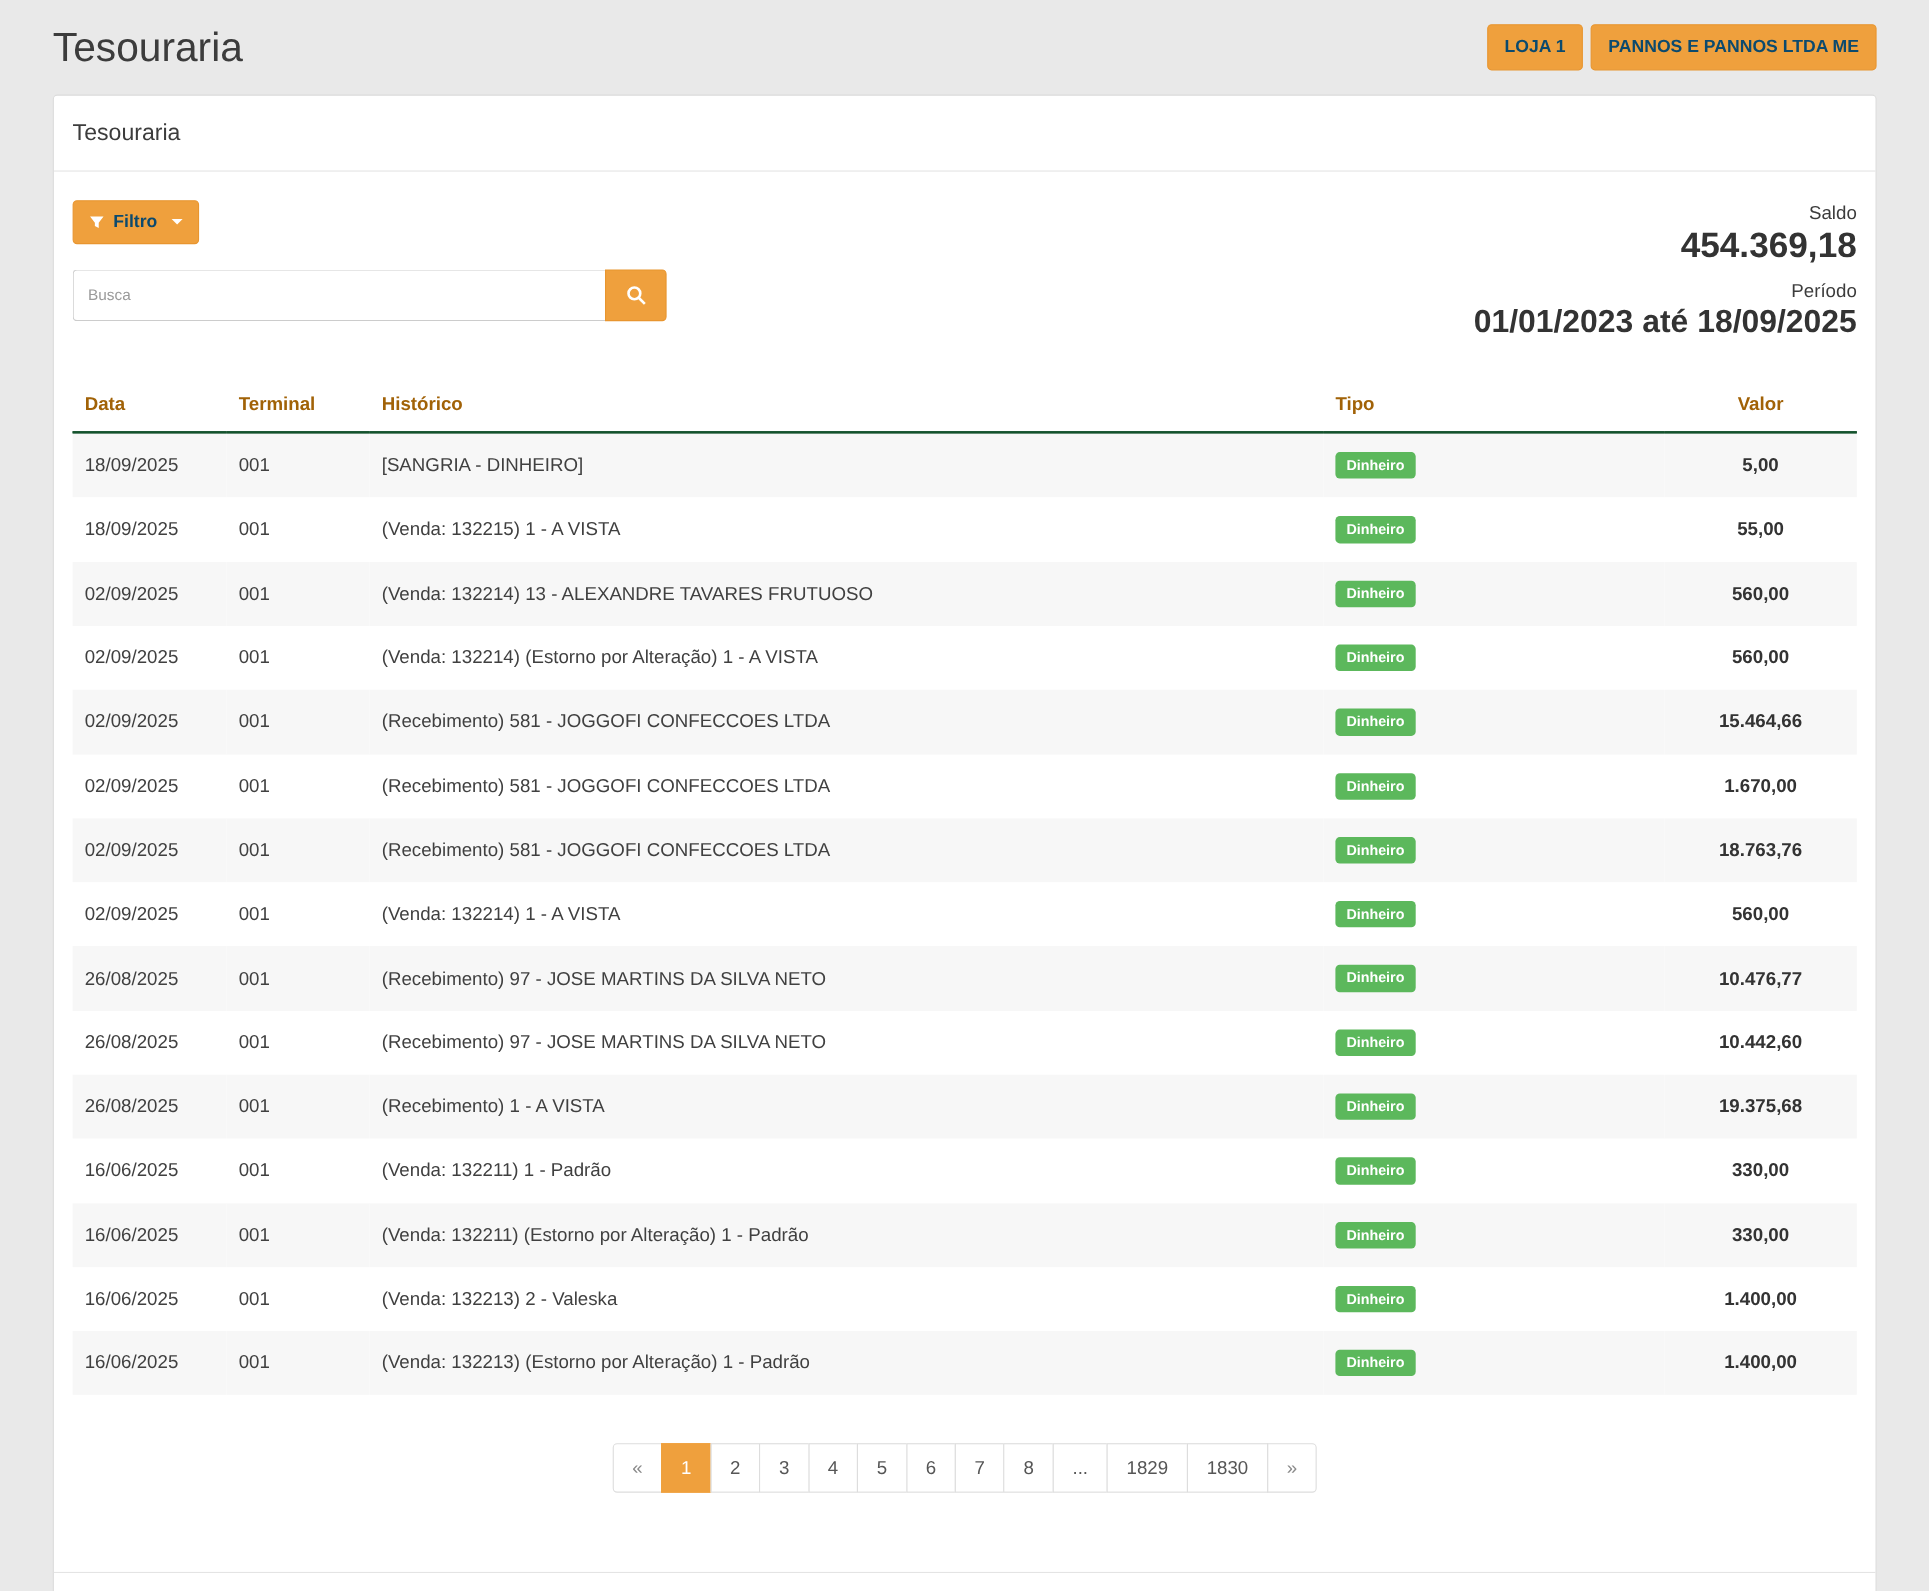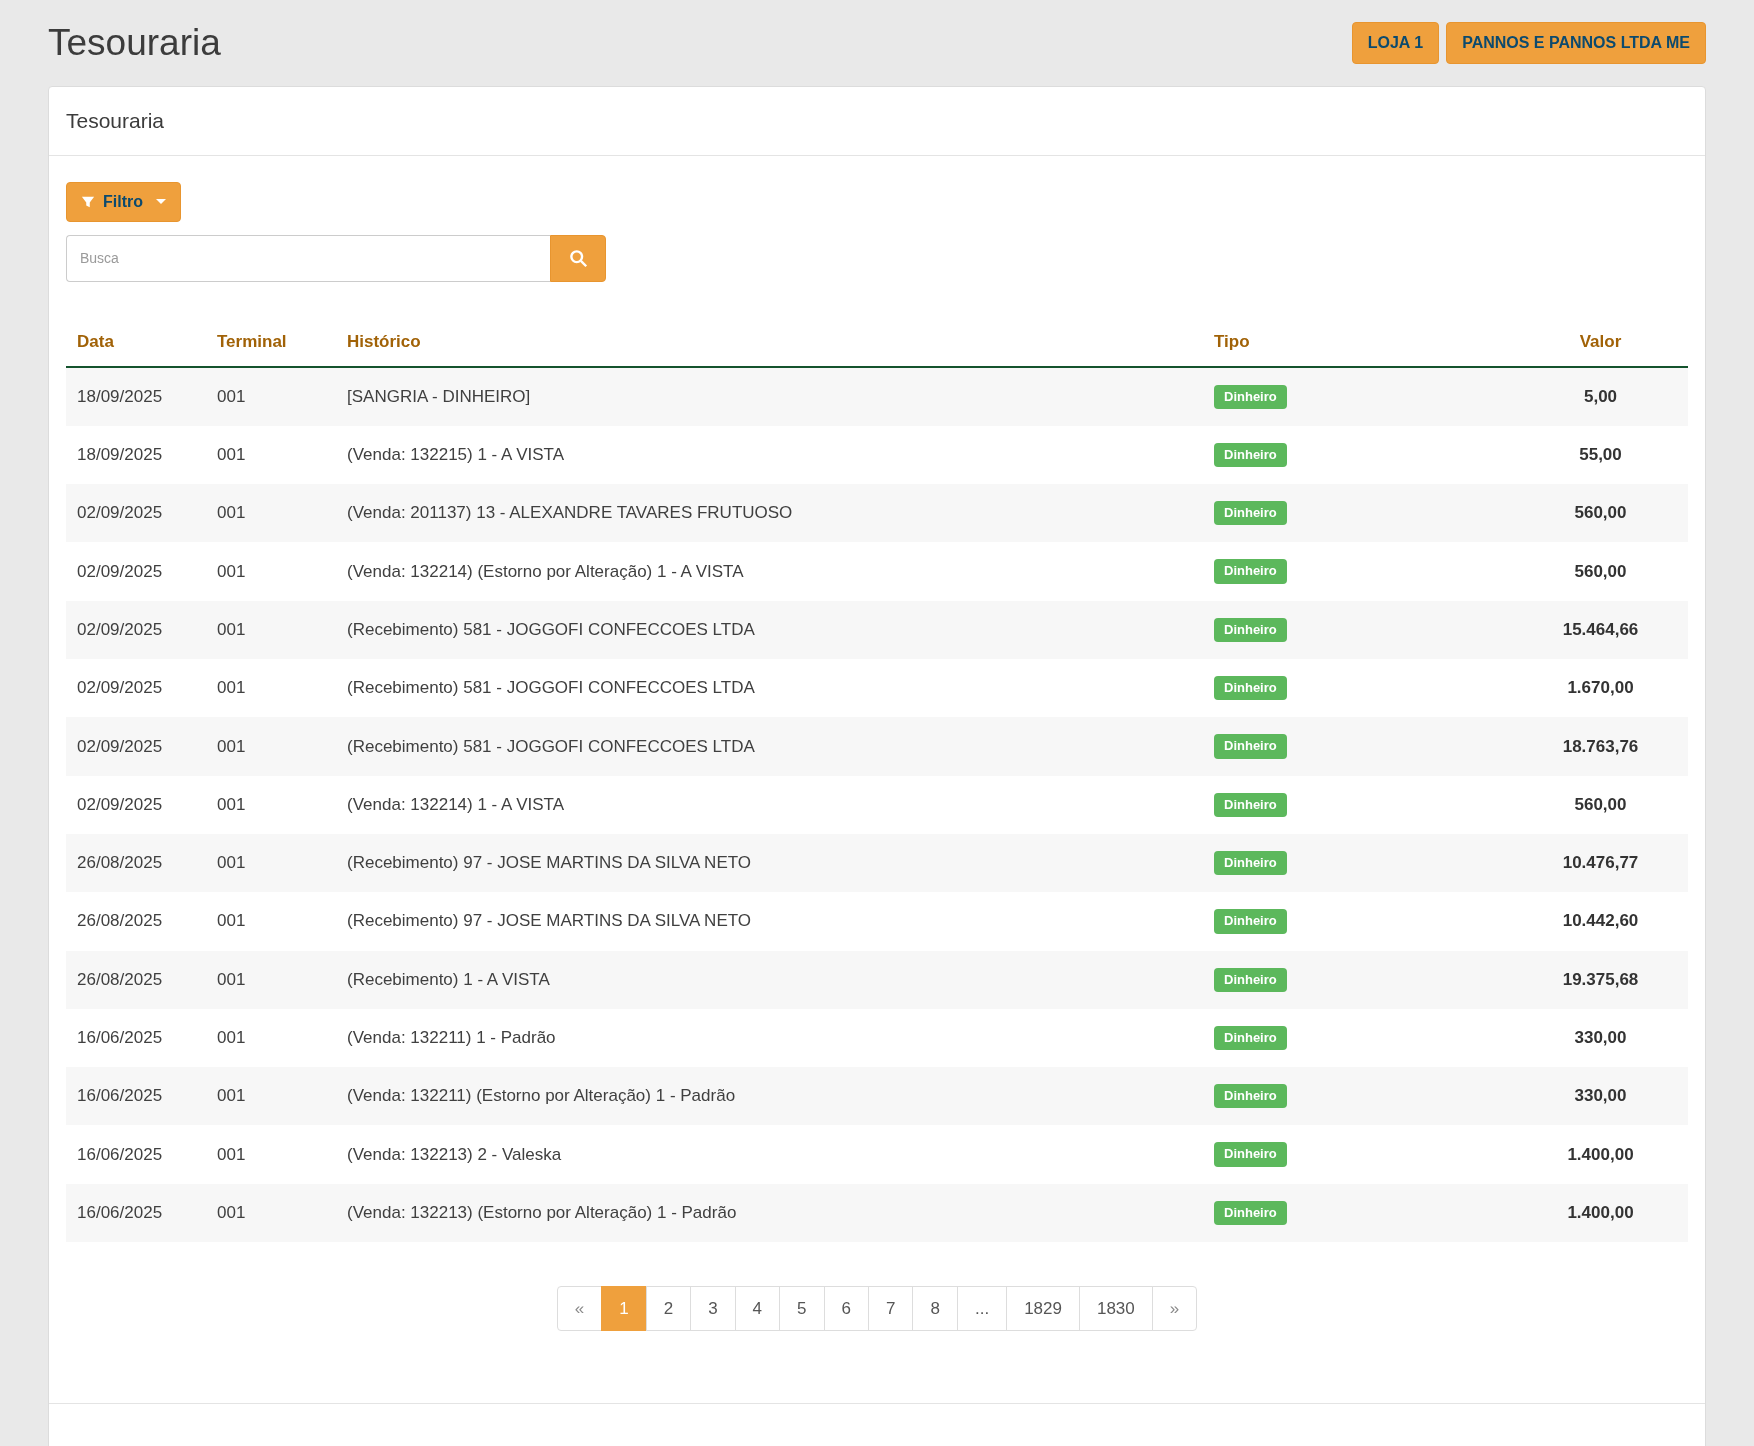--- a/index.html
+++ b/index.html
@@ -35,21 +35,21 @@
     line-height: 1.1;
   }
 
   
   .card { background: #fff; border: 1px solid #dcdcdc; border-radius: 4px; margin-bottom: 34px; }
   .card-header { padding: 22px 17px; font-size: 21px; color: #3c3c3c; border-bottom: 1px solid #e4e4e4; }
   .card-body { padding: 26px 17px 0; }
 
   
   .controls { display: flex; justify-content: space-between; align-items: flex-start; }
-  .filter-btn { display: inline-flex; align-items: center; gap: 8px; font-size: 16px; padding: 10px 14px; margin-bottom: 13px; }
+  .filter-btn { display: inline-flex; align-items: center; gap: 8px; font-size: 16px; padding: 10px 14px; margin-bottom: 23px; }
   .caret {
     width: 0; height: 0;
     border-left: 5px solid transparent;
     border-right: 5px solid transparent;
     border-top: 5px solid #fff;
     display: inline-block;
     margin-left: 5px;
   }
   .search-group { display: flex; }
   .search-input {
@@ -143,20 +143,26 @@
               <span style="display:inline-flex;">
                 <svg viewBox="0 0 16 16" width="19" height="19" aria-hidden="true">
                   <circle cx="6.5" cy="6.5" r="4.5" fill="none" stroke="#fff" stroke-width="2"></circle>
                   <line x1="10" y1="10" x2="14.5" y2="14.5" stroke="#fff" stroke-width="2"></line>
                 </svg>
               </span>
             </button>
           </div>
         </div>
 
+        <div class="summary">
+          <div class="summary-label">Saldo</div>
+          <div class="summary-saldo">454.369,18</div>
+          <div class="summary-label">Período</div>
+          <div class="summary-periodo">01/01/2023 até 18/09/2025</div>
+        </div>
       </div>
 
       <table>
         <thead>
           <tr id="head-row">
               <th class="col-data">Data</th>
               <th class="col-terminal">Terminal</th>
               <th class="col-historico">Histórico</th>
               <th class="col-tipo">Tipo</th>
               <th class="col-valor">Valor</th>
@@ -173,21 +179,21 @@
             <tr>
               <td class="col-data">18/09/2025</td>
               <td class="col-terminal">001</td>
               <td class="col-historico">(Venda: 132215) 1 - A VISTA</td>
               <td class="col-tipo"><span class="badge">Dinheiro</span></td>
               <td class="col-valor">55,00</td>
             </tr>
             <tr>
               <td class="col-data">02/09/2025</td>
               <td class="col-terminal">001</td>
-              <td class="col-historico">(Venda: 201137) 13 - ALEXANDRE TAVARES FRUTUOSO</td>
+              <td class="col-historico">(Venda: 132214) 13 - ALEXANDRE TAVARES FRUTUOSO</td>
               <td class="col-tipo"><span class="badge">Dinheiro</span></td>
               <td class="col-valor">560,00</td>
             </tr>
             <tr>
               <td class="col-data">02/09/2025</td>
               <td class="col-terminal">001</td>
               <td class="col-historico">(Venda: 132214) (Estorno por Alteração) 1 - A VISTA</td>
               <td class="col-tipo"><span class="badge">Dinheiro</span></td>
               <td class="col-valor">560,00</td>
             </tr>

